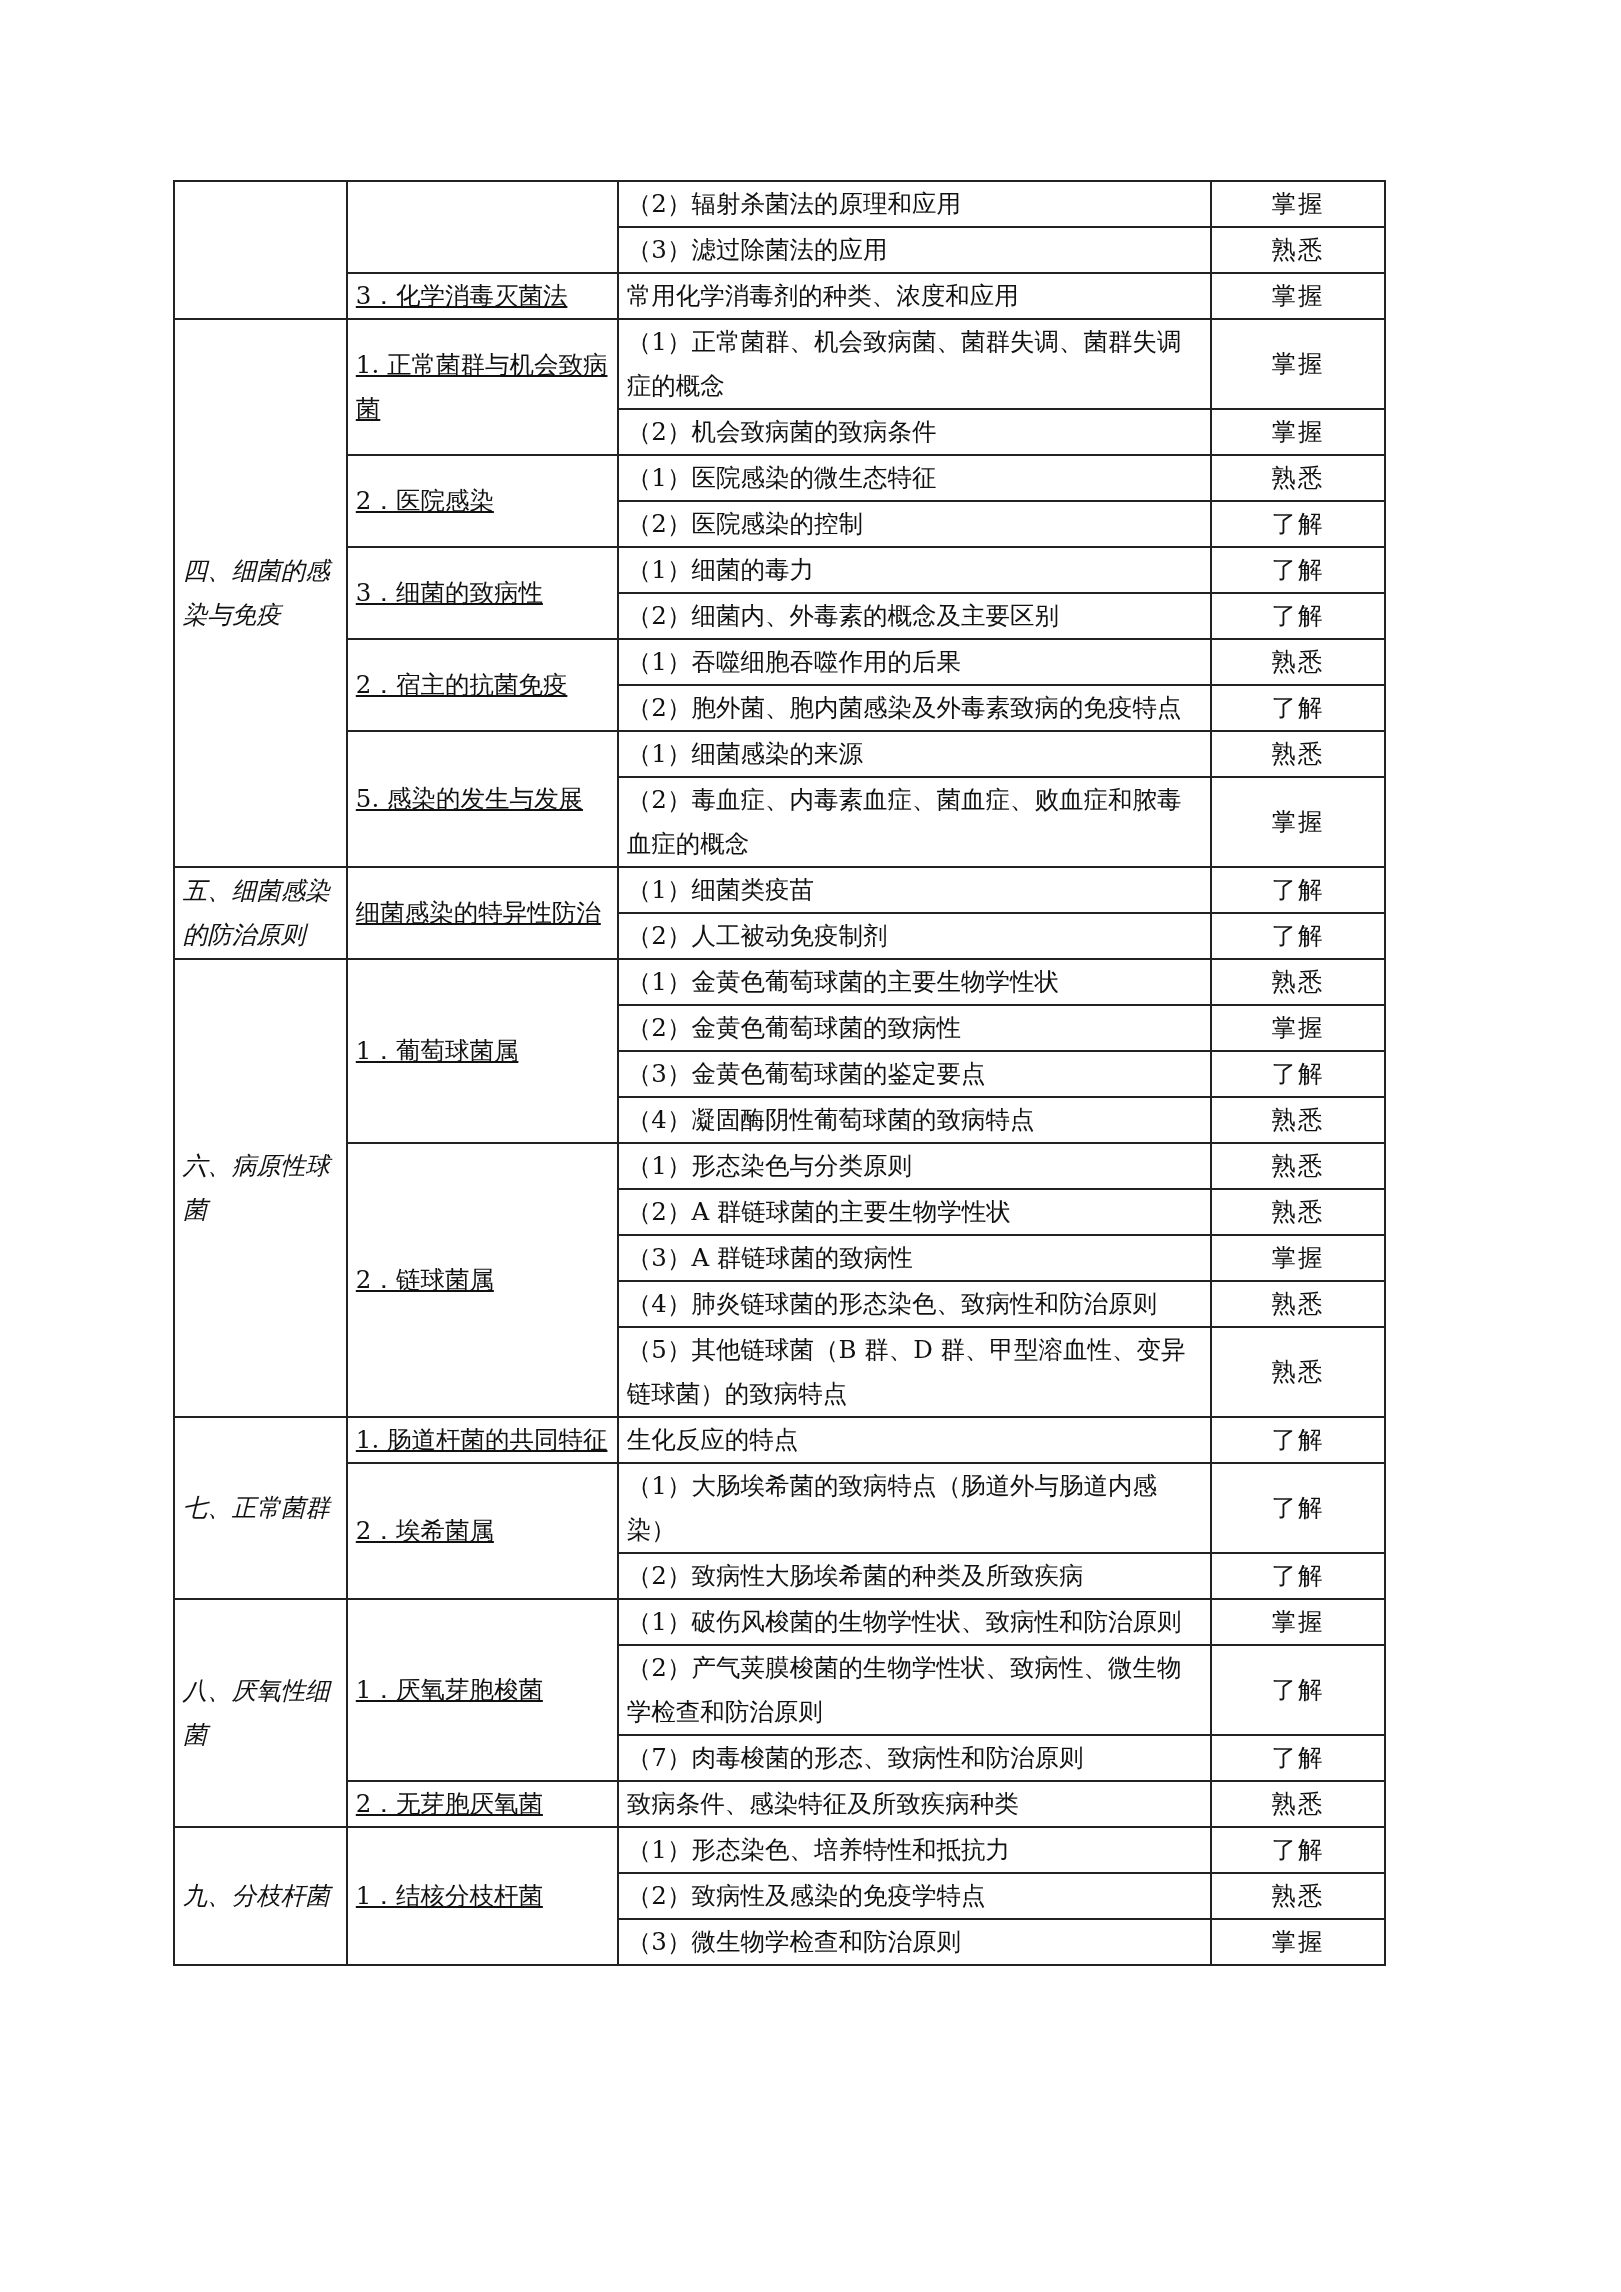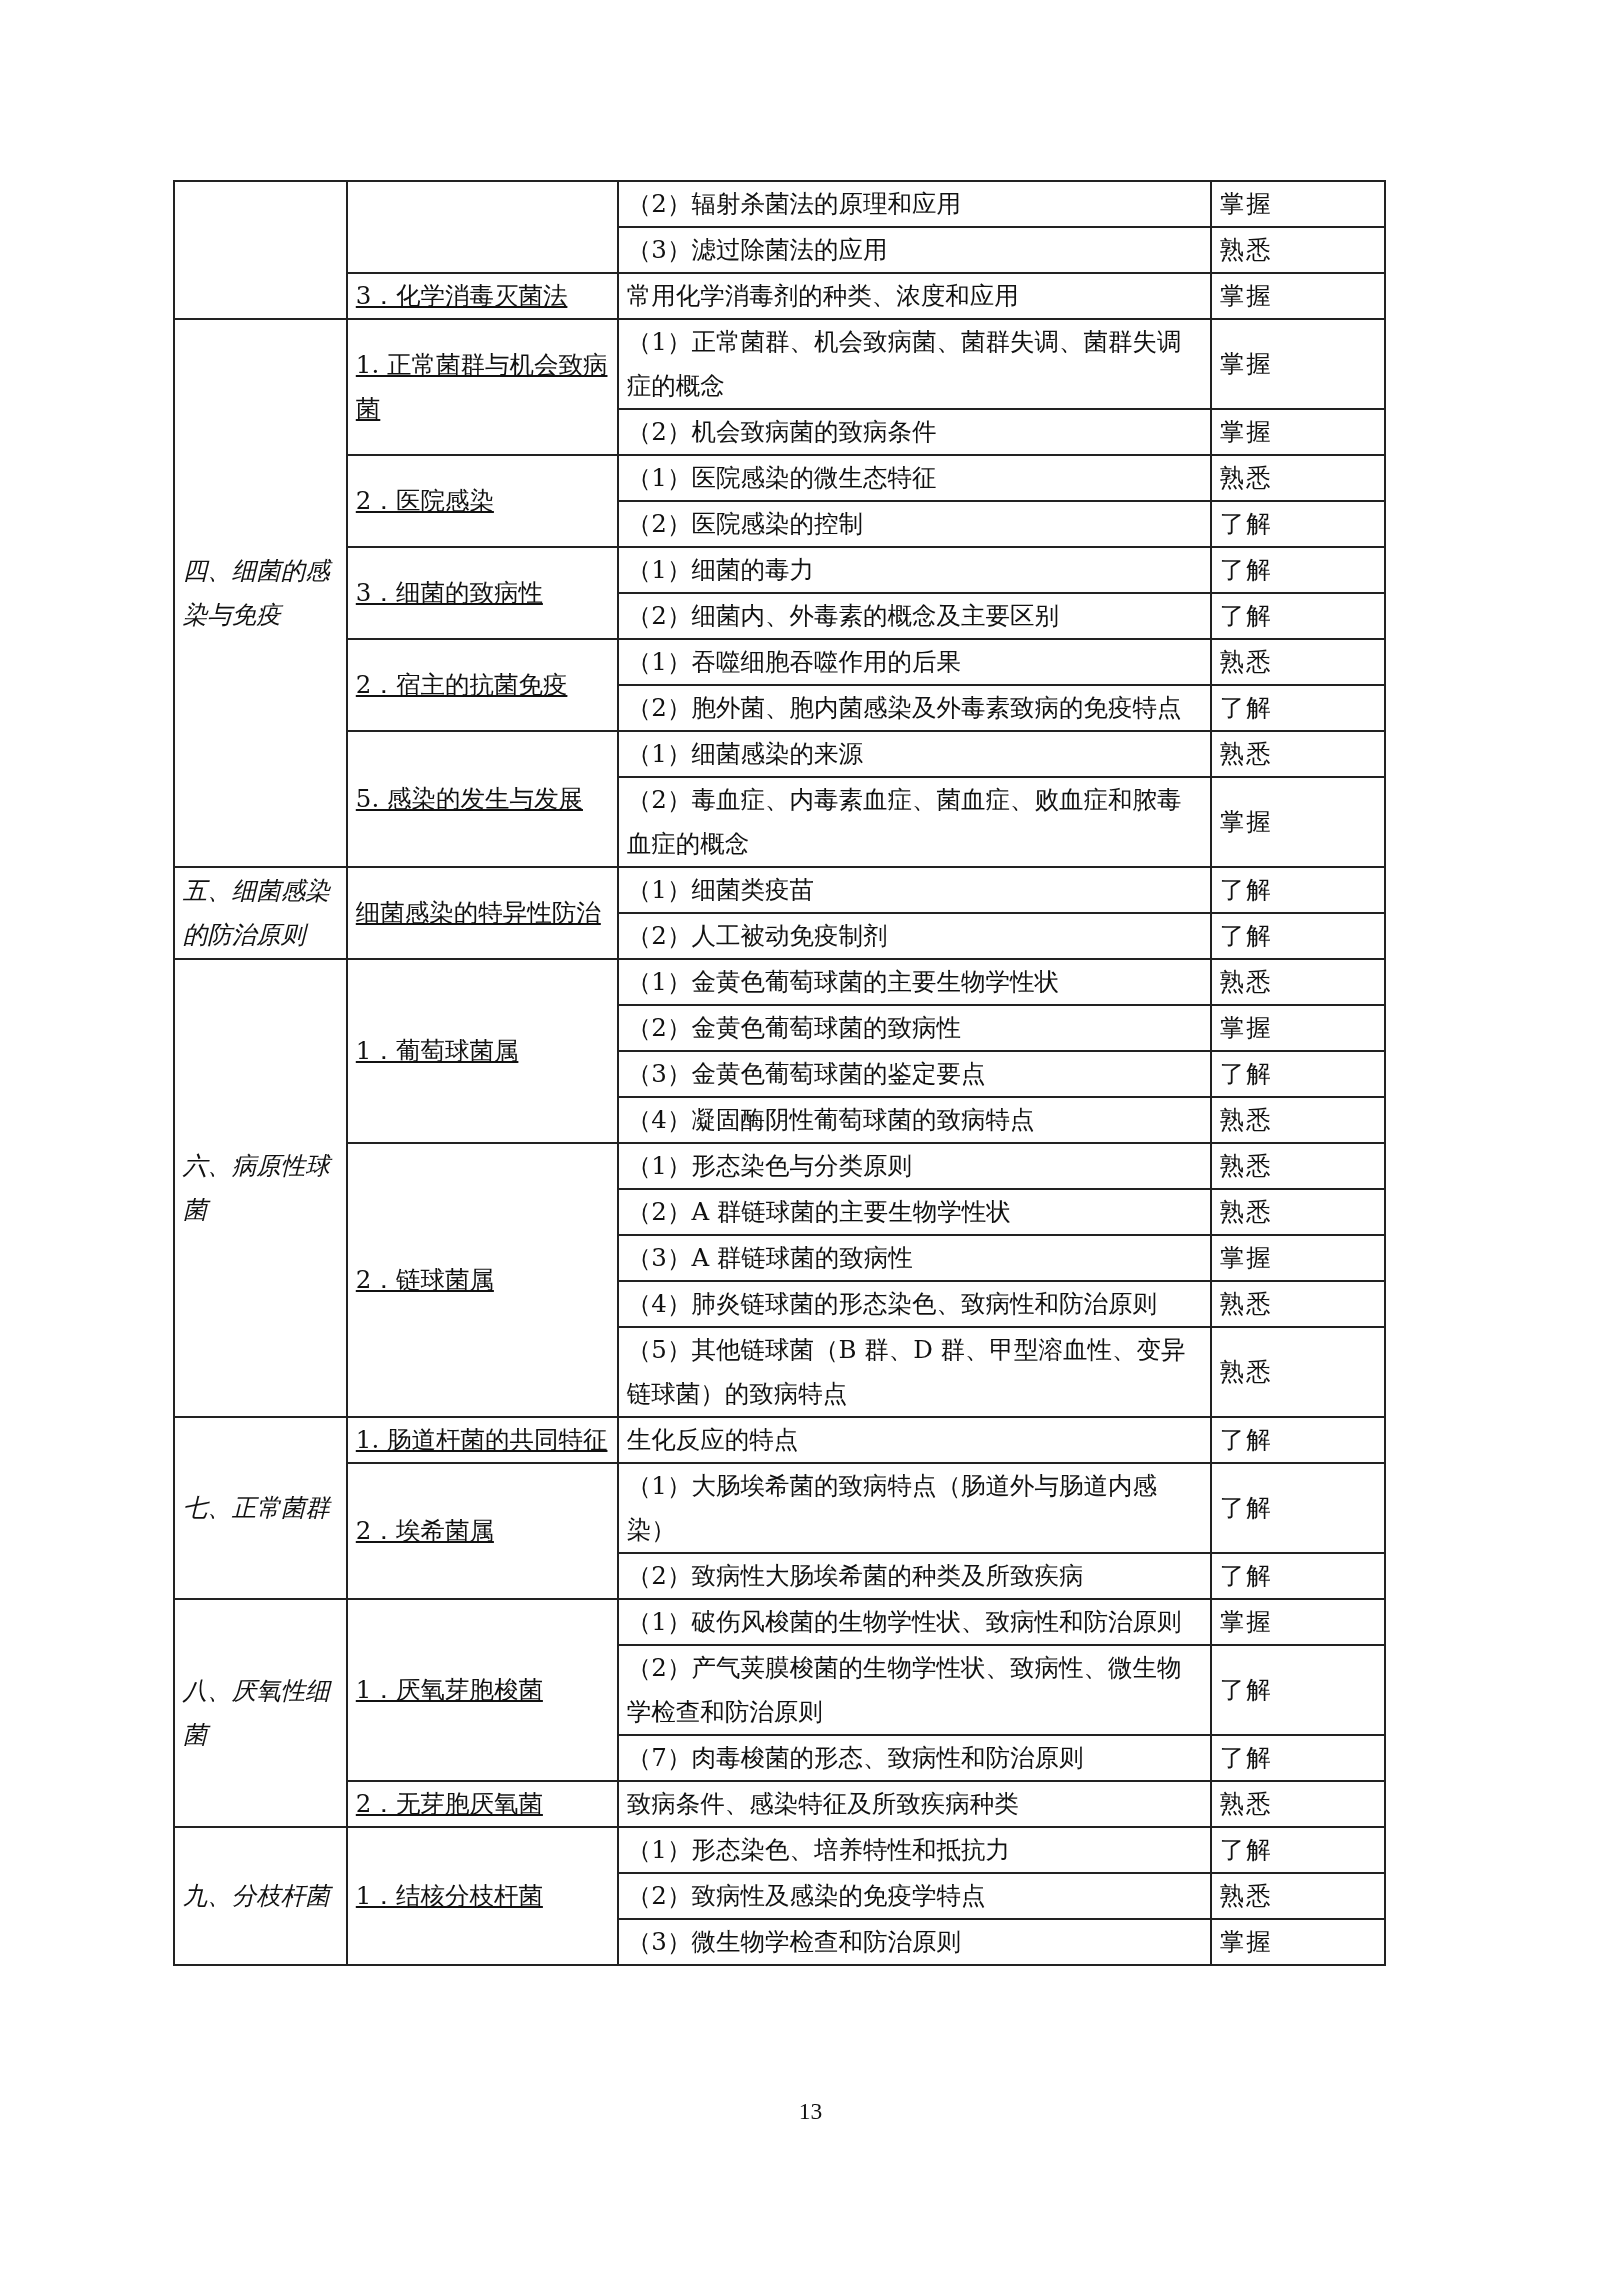--- a/index.html
+++ b/index.html
@@ -12,21 +12,21 @@
     font-size: 24.5px; line-height: 44px;
   }
   table.syllabus td {
     border: 2px solid #222; padding: 0 7.8px; vertical-align: middle;
     line-height: 44px; height: 44px; box-sizing: border-box;
     word-break: break-all;
   }
   td.c1 { width: 173px; padding-left: 7.8px; padding-right: 3.9px; font-style: italic; }
   td.c2 { width: 271px; padding-left: 9.8px; text-decoration: underline; }
   td.c3 { width: 593px; padding-left: 9.8px; }
-  td.c4 { width: 174px; text-align: left; letter-spacing: 2px; }
+  td.c4 { width: 174px; text-align: center; letter-spacing: 2px; }
   td.dbl { height: 87px; }
   .page-number { position: absolute; top: 2098px; left: 0; width: 1621px;
                  text-align: center; font-size: 23.5px; font-family: "Liberation Serif", serif; }
 </style>
 </head>
 <body>
 
 <div class="page">
   <table class="syllabus">
     <tbody>
@@ -191,15 +191,14 @@
         <td class="c3">（2）致病性及感染的免疫学特点</td>
         <td class="c4">熟悉</td>
       </tr>
       <tr>
         <td class="c3">（3）微生物学检查和防治原则</td>
         <td class="c4">掌握</td>
       </tr>
     </tbody>
   </table>
 
-  <div class="page-number">13</div>
 </div>
 
 
 </body></html>

